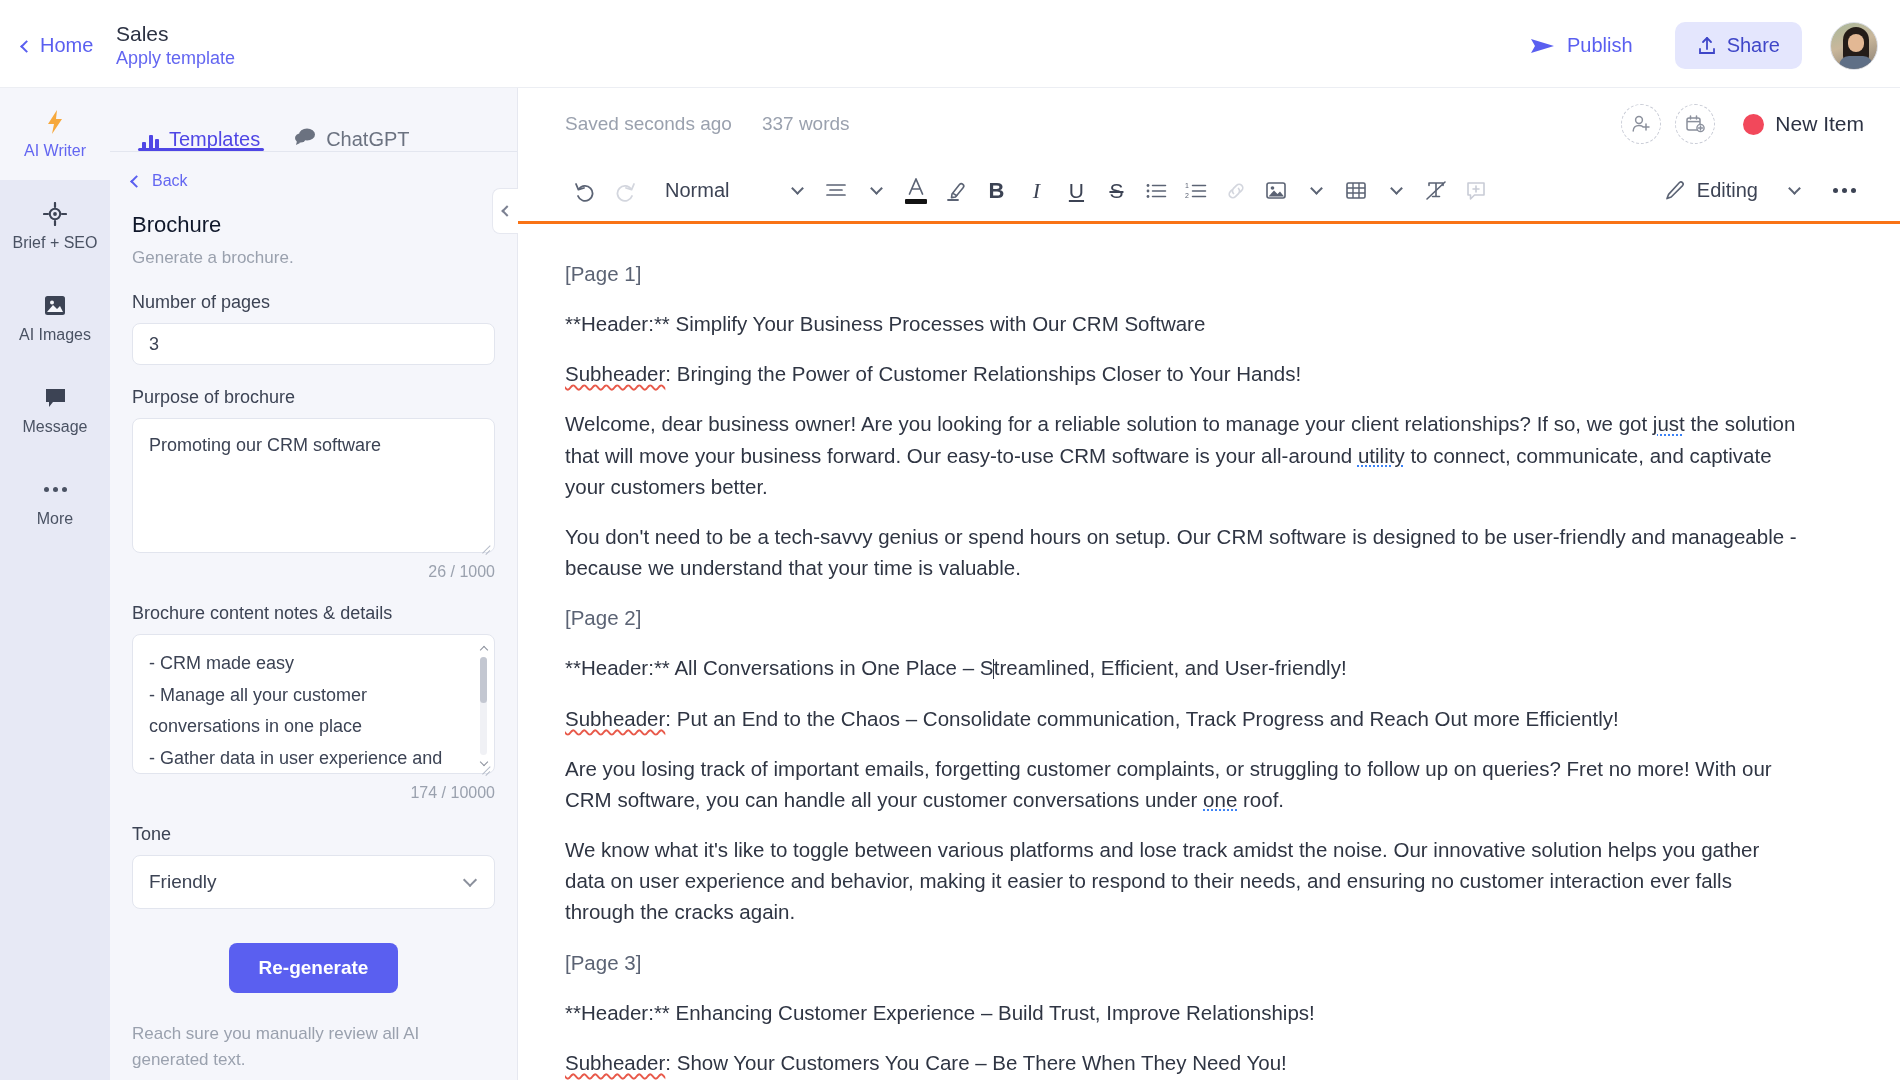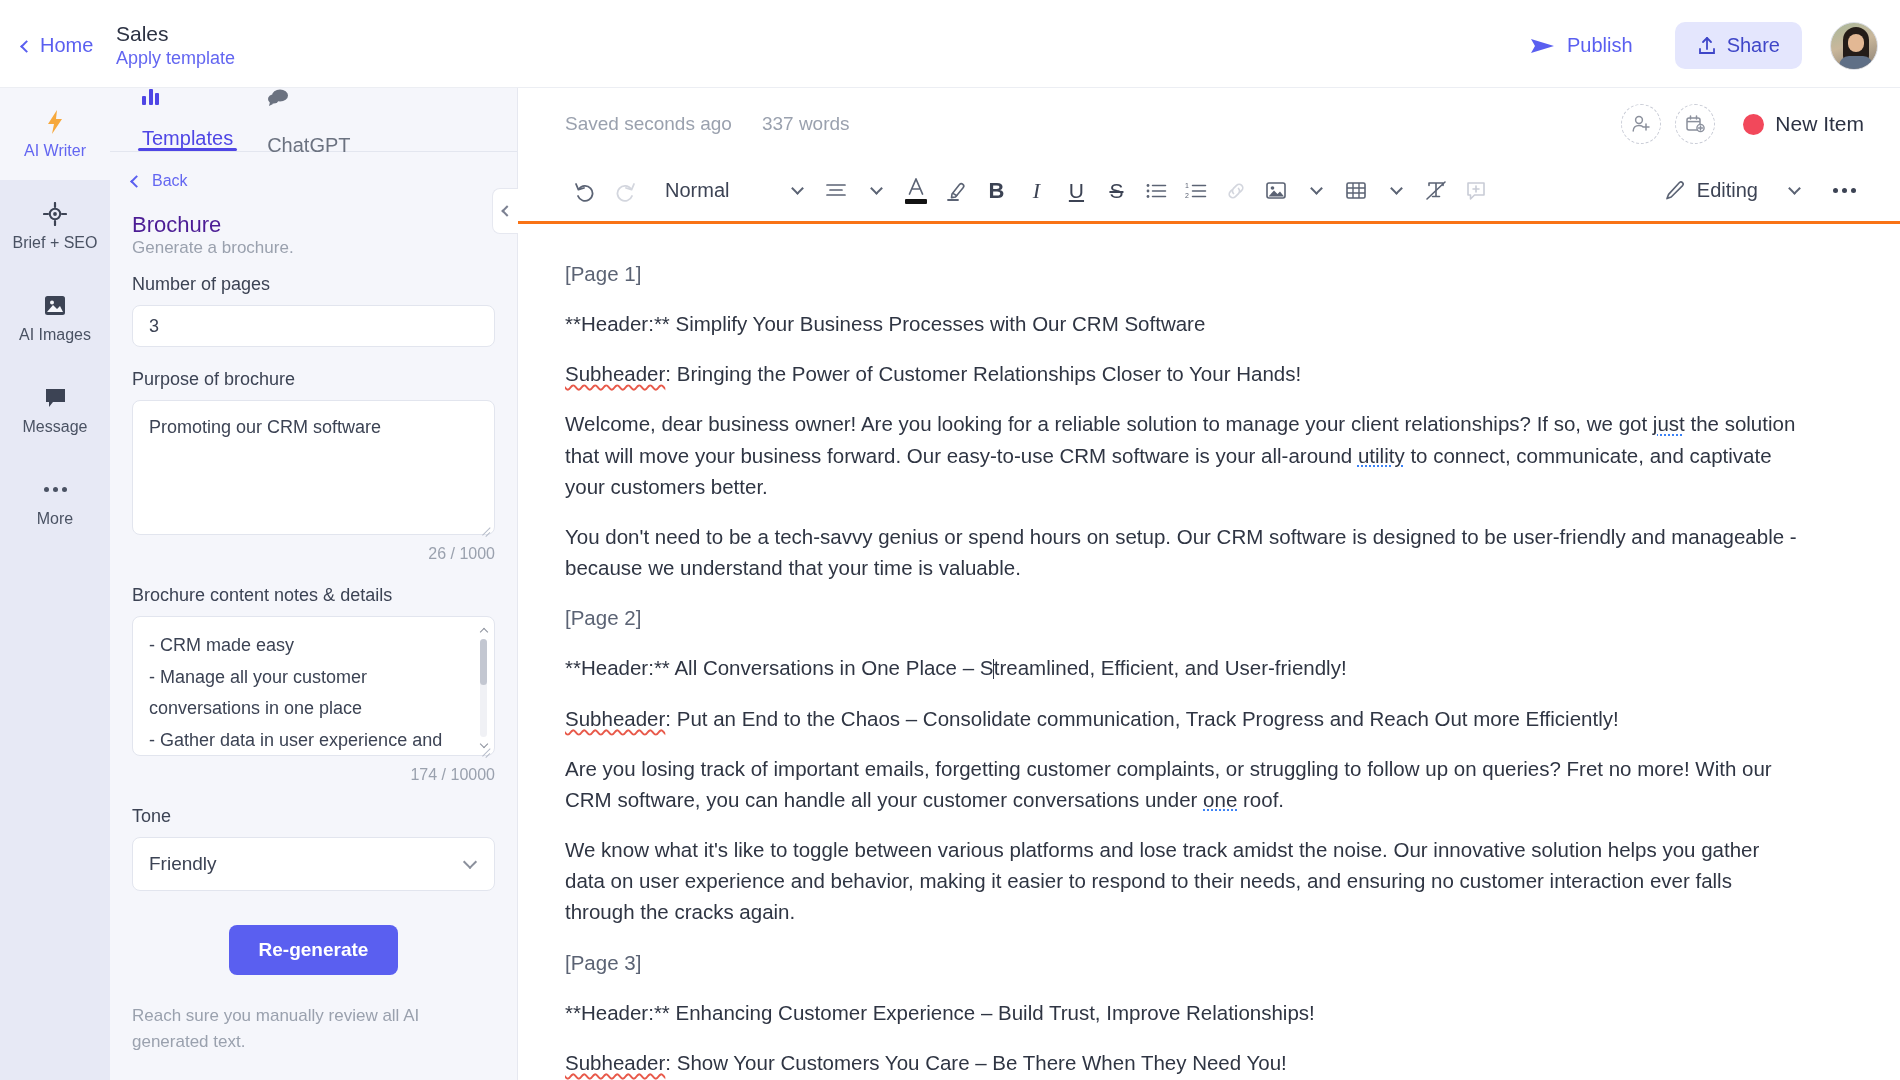--- a/index.html
+++ b/index.html
@@ -95,38 +95,38 @@
     position: relative;
     border-right: 1px solid #e6e8f0;
   }
   .panel-tabs {
     height: 64px; min-height:64px;
     display: flex; align-items: center; gap: 34px;
     padding-left: 32px;
     border-bottom: 1px solid #e3e6ef;
   }
   .panel-tab {
-    display: flex; align-items: flex-start; gap: 22px;
+    display: flex; align-items: flex-end; gap: 10px;
     font-size: 20px; color: #6b7280; height: 100%;
-    cursor: pointer; position: relative; flex-direction: column;
+    cursor: pointer; position: relative;
   }
   .panel-tab.active { color: #4f46e5; }
   .panel-tab.active::after {
     content:""; position:absolute; left:-4px; right:-4px; bottom:0;
     height: 3px; background: #4f46e5; border-radius: 2px;
   }
   .bars-icon { display:flex; align-items:flex-end; gap:2.5px; height:17px; }
   .bars-icon i { width:4px; background:#4f46e5; display:block; border-radius:1px;}
   .panel-body { flex:1; padding: 20px 22px 0 22px; overflow: hidden; }
   .back-link {
     display:flex; align-items:center; gap:11px;
     color:#6366f1; font-size:16px; cursor:pointer; margin-bottom: 22px;
   }
-  .tpl-title { font-size: 22px; color:#4c1d95; }
-  .tpl-desc { font-size: 17px; color:#9aa1ae; margin-bottom: 16px; }
+  .tpl-title { font-size: 22px; color:#0f172a; margin-bottom: 10px; }
+  .tpl-desc { font-size: 17px; color:#9aa1ae; margin-bottom: 24px; }
   .field-label { font-size: 18px; color:#3c4354; margin-bottom: 10px; }
   .text-input {
     width: 100%; height: 42px;
     background:#fff; border:1px solid #e2e5ee; border-radius: 8px;
     font-size: 18px; color:#3c4354; padding: 0 16px;
     font-family:inherit; outline:none;
   }
   .field { margin-bottom: 22px; }
   .textarea-wrap { position: relative; }
   .textarea {

